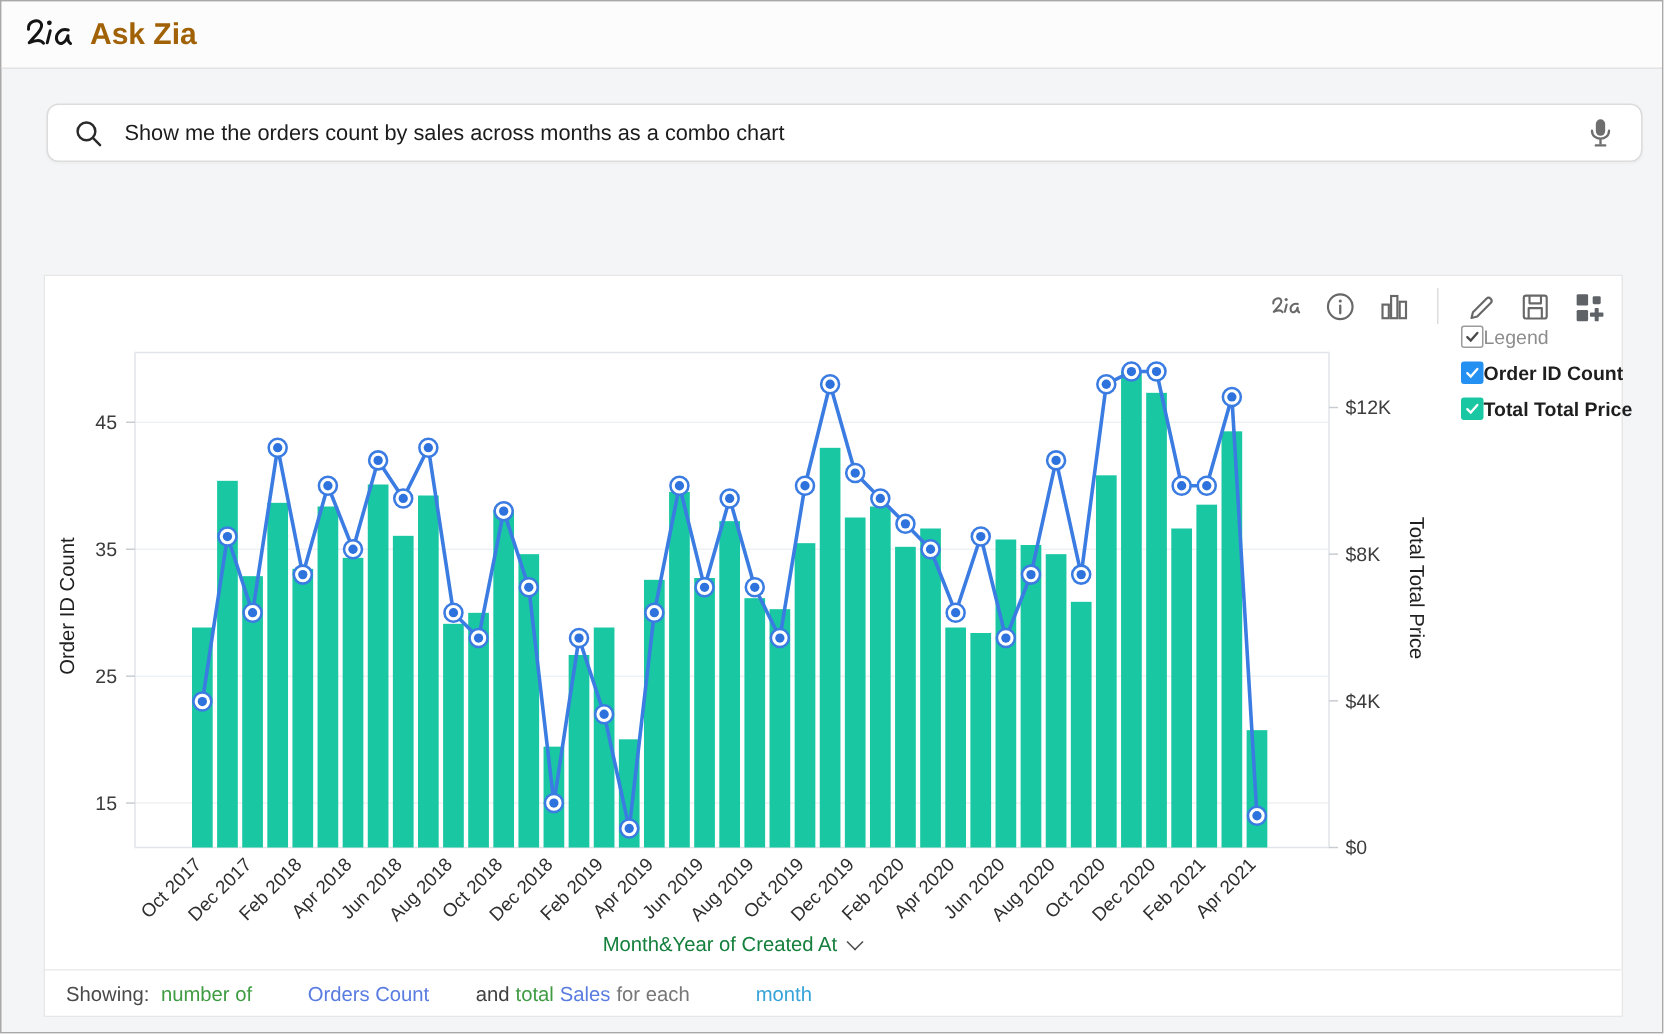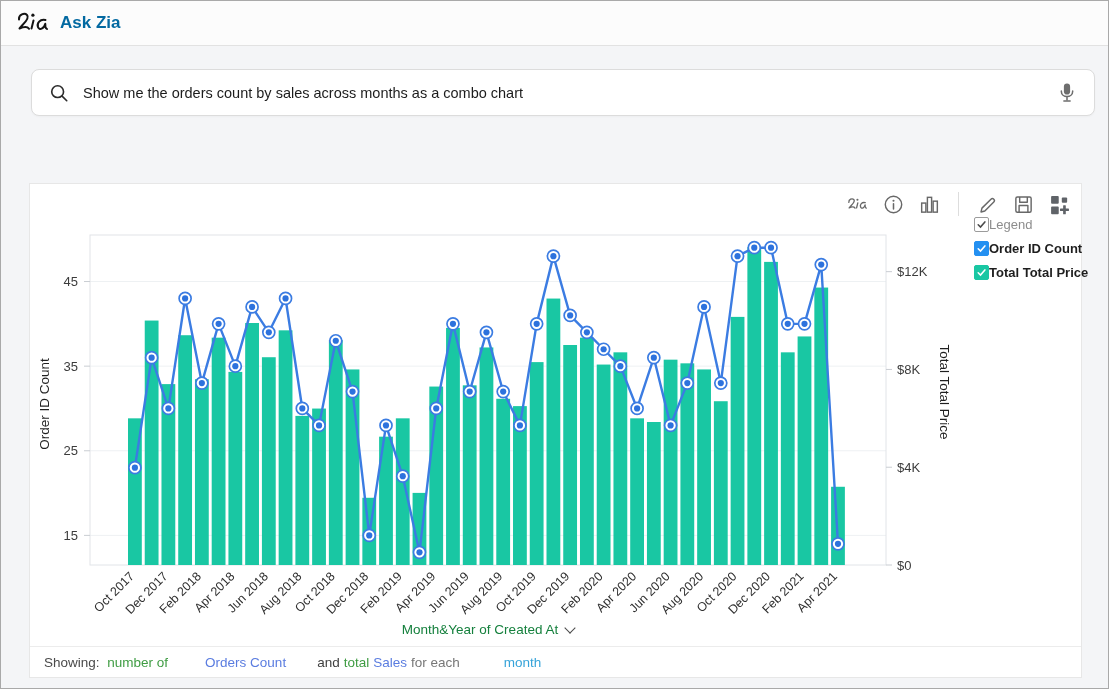--- a/index.html
+++ b/index.html
@@ -1,22 +1,22 @@
 <!DOCTYPE html>
 <html><head>
 <meta charset="utf-8">
 <style>
   html,body{margin:0;padding:0;background:#e9e9e9;font-family:"Liberation Sans","DejaVu Sans",sans-serif;}
   .stage{position:relative;width:1109px;height:689px;box-sizing:border-box;border:1px solid #a9a9a9;background:#f4f5f7;overflow:hidden;}
   
   .header{position:absolute;left:0;top:0;width:100%;height:45px;background:#fcfcfc;border-bottom:1px solid #e2e2e2;box-sizing:border-box;display:flex;align-items:center;}
   .logo{margin-left:15px;width:34px;height:24px;}
-  .header-title{margin-left:10px;font-size:17px;font-weight:600;color:#0369a1;}
-  
-  .searchbar{position:absolute;left:30px;top:68px;width:1064px;height:47px;background:#fff;border:1px solid #dcdcdc;border-radius:8px;box-sizing:border-box;display:flex;align-items:center;box-shadow:0 1px 2px rgba(0,0,0,0.03);}
+  .header-title{margin-left:10px;font-size:20px;font-weight:600;color:#a16207;}
+  
+  .searchbar{position:absolute;left:30px;top:68px;width:1064px;height:39px;background:#fff;border:1px solid #dcdcdc;border-radius:8px;box-sizing:border-box;display:flex;align-items:center;box-shadow:0 1px 2px rgba(0,0,0,0.03);}
   .search-icon{margin-left:17px;width:20px;height:20px;flex:0 0 auto;}
   .search-input{flex:1;margin-left:12px;border:none;outline:none;font-family:inherit;font-size:14.5px;color:#1c1c1c;background:transparent;}
   .mic-icon{margin-right:16px;width:22px;height:23px;flex:0 0 auto;cursor:pointer;}
   
   .card{position:absolute;left:28px;top:182px;width:1053px;height:495px;background:#fff;border:1px solid #e7e7e7;box-sizing:border-box;}
   .toolbar{position:absolute;right:11px;top:8px;display:flex;align-items:center;gap:15px;}
   .tool{width:21px;height:21px;cursor:pointer;}
   .tool svg{width:100%;height:100%;}
   .tb-divider{width:1px;height:24px;background:#ddd;margin:0 3px;}
   

